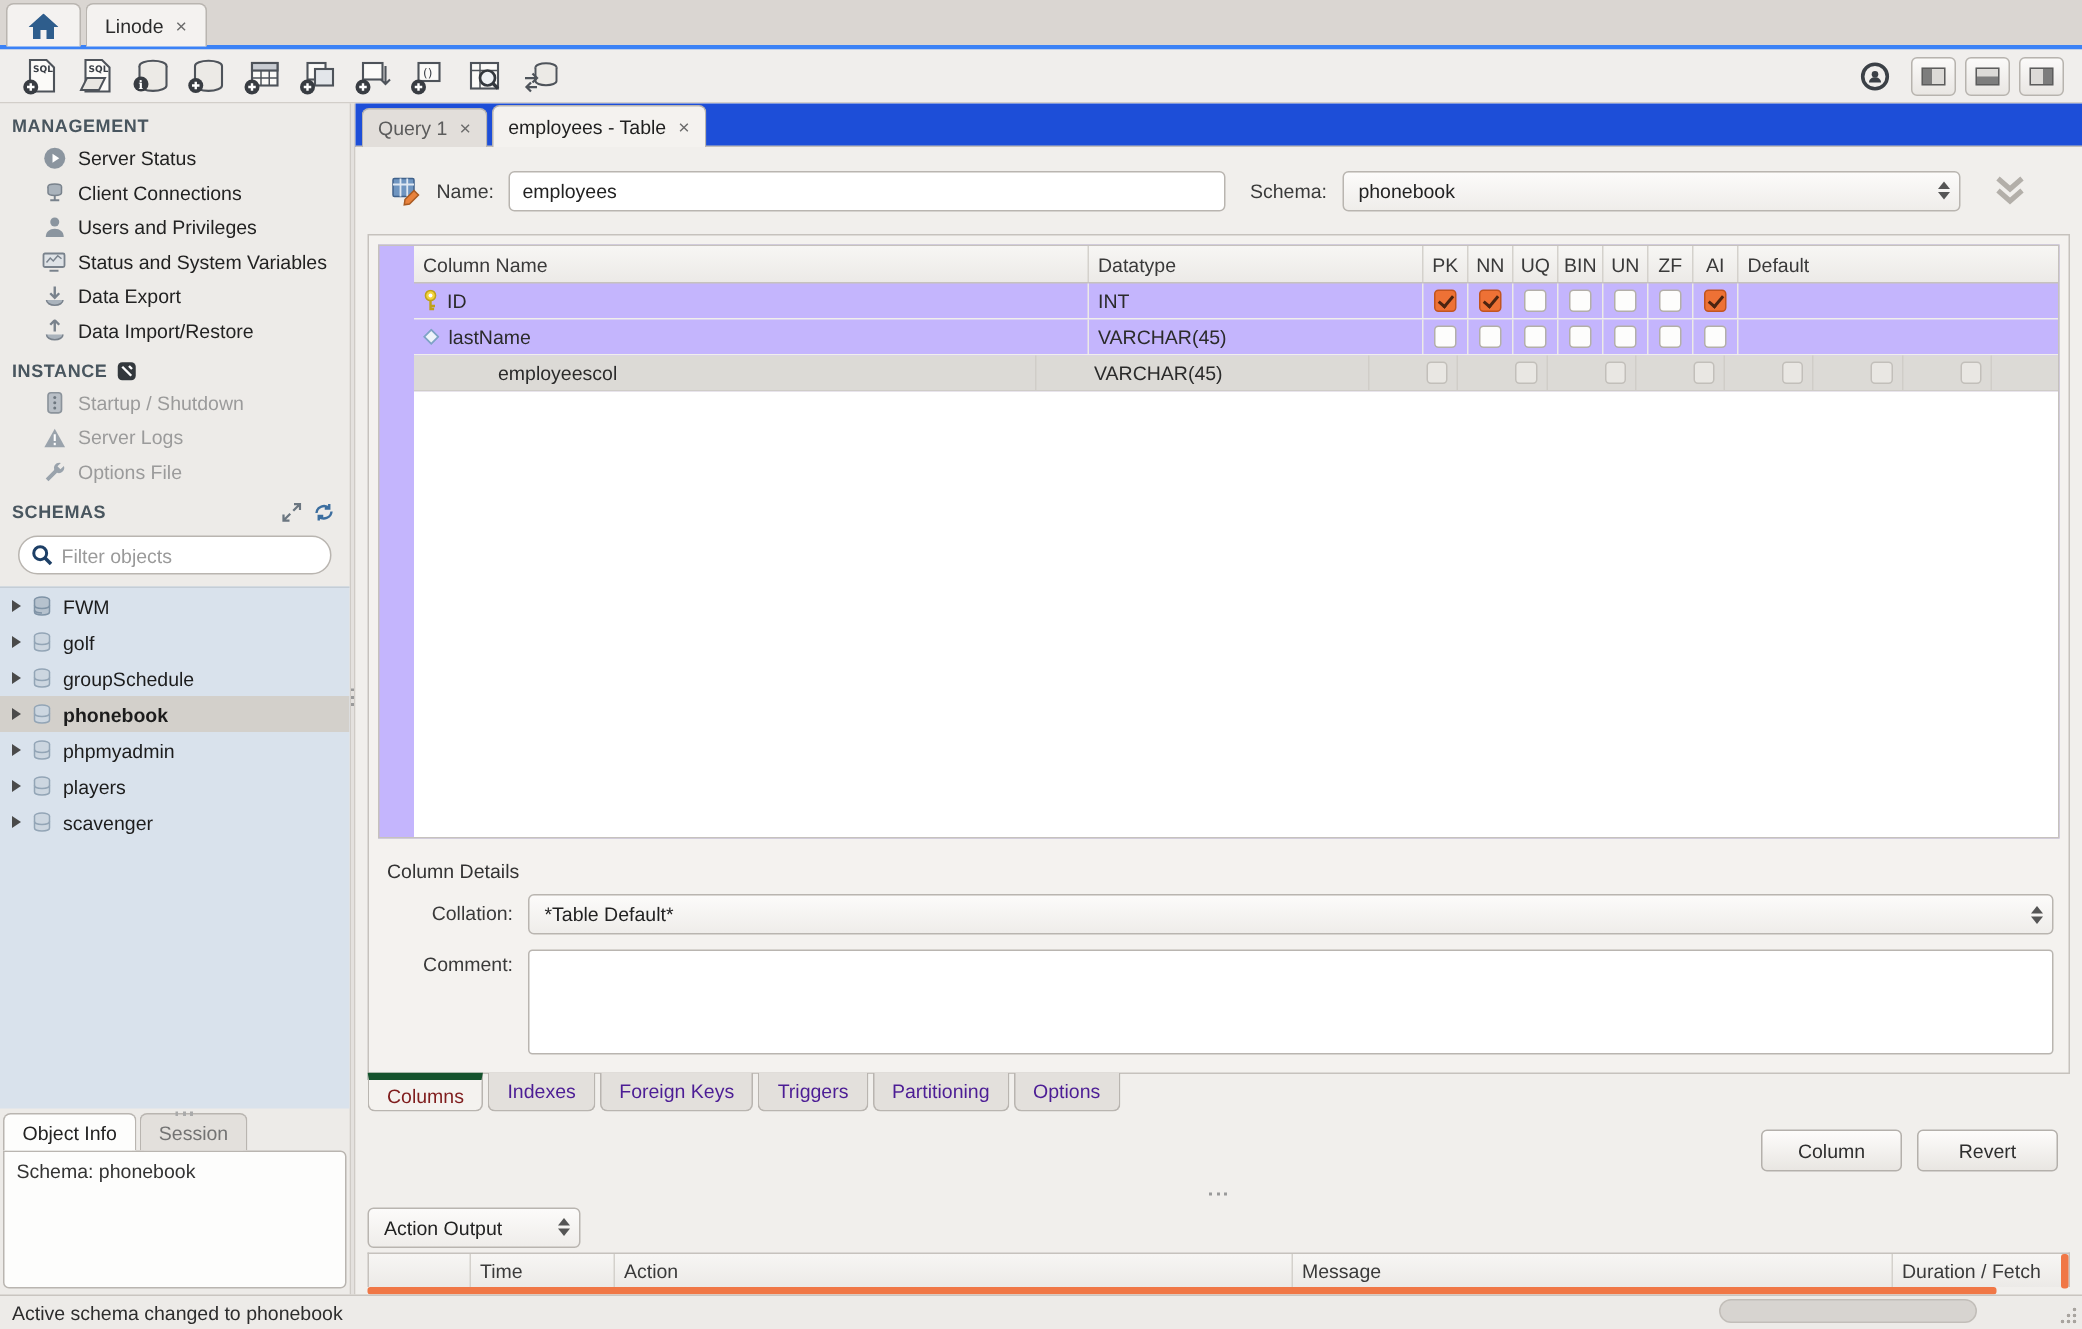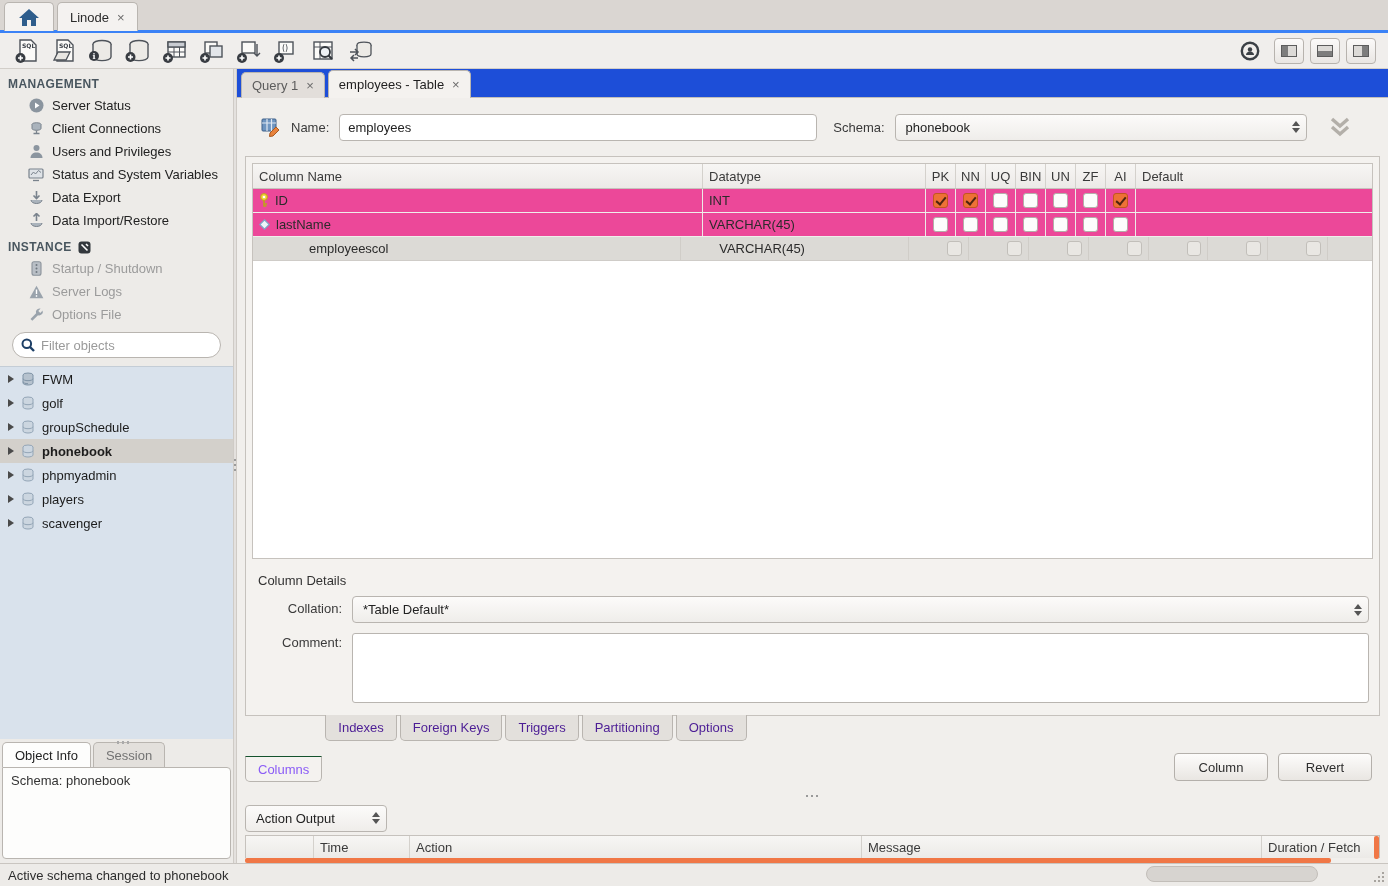--- a/index.html
+++ b/index.html
@@ -85,21 +85,21 @@
     background:linear-gradient(#fcfbfa,#efedea); display:flex; align-items:center; padding:0 6px 0 10px; cursor:pointer; }
   .combo .cval { flex:1; color:#222; }
   .spin { display:flex; flex-direction:column; align-items:center; gap:2px; margin-left:8px; }
   .sp-up { width:0;height:0;border-left:4px solid transparent;border-right:4px solid transparent;border-bottom:5px solid #555; }
   .sp-dn { width:0;height:0;border-left:4px solid transparent;border-right:4px solid transparent;border-top:5px solid #555; }
   .schema-combo { width:412px; }
 
   .notebook { flex:1; margin:0 8px; border:1px solid #c6c2bd; background:#f4f2ef;
     display:flex; flex-direction:column; min-height:0; }
   
-  .grid { flex:1; margin:6px; border:1px solid #c6c2bd; background:#ec4899; display:flex; flex-direction:column; min-height:0; }
+  .grid { flex:1; margin:6px; border:1px solid #c6c2bd; background:#c4b5fd; display:flex; flex-direction:column; min-height:0;padding-left:23px; }
   .g-head { display:flex; height:25px; background:linear-gradient(#f7f6f4,#eceae7); border-bottom:1px solid #c6c2bd;
     color:#3a3a3a; }
   .g-head .gc { border-right:1px solid #d4d1cc; display:flex; align-items:center; padding:0 6px; overflow:hidden; white-space:nowrap; }
   .g-row { display:flex; height:24px; align-items:center; border-bottom:1px solid #f0eeeb; }
   .g-row.selected { background:#dcdad6; border-bottom:1px solid #cfccc8; }
   .g-row .gc { display:flex; align-items:center; padding:0 6px; height:100%; overflow:hidden; white-space:nowrap;
     border-right:1px solid #eceae6; }
   .g-row.selected .gc { border-right:1px solid #d0cdc8;margin-left:32px; }
   .c-name { width:450px; gap:6px; }
   .c-type { width:223px; }
@@ -117,21 +117,21 @@
   .cd-title { color:#333; padding:4px 0 8px 2px; }
   .cd-row { display:flex; align-items:flex-start; margin-bottom:10px; }
   .cd-row label { width:86px; text-align:right; margin-right:10px; padding-top:5px; color:#3a3a3a; }
   .collation { flex:1; color:#a09c97; }
   .comment-box { flex:1; height:70px; border:1px solid #b9b5b0; border-radius:3px; background:#fff; resize:none;
     outline:none; font-family:"Liberation Sans","DejaVu Sans",sans-serif; font-size:13px; padding:4px 6px; }
 
   .subtabs { display:flex; align-items:flex-start; height:28px; padding-left:8px; }
   .subtab { height:26px; padding:0 12px; display:flex; align-items:center; border:1px solid #b9b5b0; border-top:none;
     border-radius:0 0 5px 5px; background:#e3e0dc; color:#4c1d95; margin-right:3px; cursor:pointer; position:relative; top:-1px; }
-  .subtab.active { background:#f4f2ef; color:#8b5cf6; border-top:1px solid #14532d; z-index:2;margin-top:41px; }
+  .subtab.active { background:#f4f2ef; color:#7f1d1d; border-top:5px solid #14532d; z-index:2; }
 
   .apply-row { height:46px; display:flex; align-items:center; justify-content:flex-end; gap:10px; padding-right:16px; }
   .btn { min-width:94px; height:28px; border:1px solid #b4b0ab; border-radius:4px;
     background:linear-gradient(#fdfcfb,#e9e6e2); color:#2e2e2e; font-size:13px; cursor:pointer;
     font-family:"Liberation Sans","DejaVu Sans",sans-serif; }
 
   .hsplit { height:11px; display:flex; align-items:center; justify-content:center; cursor:row-resize; }
   .grip-h { width:14px; height:2px; background:repeating-linear-gradient(90deg,#9a9a9a 0 2px, transparent 2px 5px); }
 
   
@@ -377,20 +377,35 @@
     </div>
     <div class="side-item disabled">
       <span class="si-ico">
         <svg width="15" height="15" viewBox="0 0 15 15">
             <path d="M10.5 1.5a3.6 3.6 0 0 0-3.4 4.8L1.5 12l1.8 1.8 5.7-5.6a3.6 3.6 0 0 0 4.6-4.6l-2.3 2.3-2-2 2.3-2.3z" fill="#9aa3ac"></path>
           </svg>
       </span>
         <span>Options File</span>
     </div>
 
+    <div class="side-sec-head">
+      <span>SCHEMAS</span>
+      <span class="sec-head-icons">
+        <span>
+          <svg width="13" height="13" viewBox="0 0 13 13">
+              <path d="M8 1h4v4 M12 1L7.5 5.5 M5 12H1V8 M1 12l4.5-4.5" stroke="#6b7680" stroke-width="1.5" fill="none"></path>
+            </svg>
+        </span>
+        <span>
+          <svg width="14" height="13" viewBox="0 0 14 13">
+              <path d="M2 7a5 5 0 0 1 8.5-3.2 M10.5 1v3h-3 M12 6a5 5 0 0 1-8.5 3.2 M3.5 12V9h3" stroke="#3c6e9f" stroke-width="1.6" fill="none"></path>
+            </svg>
+        </span>
+      </span>
+    </div>
     <div class="filter-wrap">
       <div class="filter-box">
         <span>
           <svg width="14" height="14" viewBox="0 0 14 14">
               <circle cx="5.8" cy="5.8" r="4.3" fill="none" stroke="#1d3f66" stroke-width="2"></circle>
               <path d="M9 9l4 4" stroke="#1d3f66" stroke-width="2.4"></path>
             </svg>
         </span>
         <input type="text" placeholder="Filter objects" style="">
       </div>

